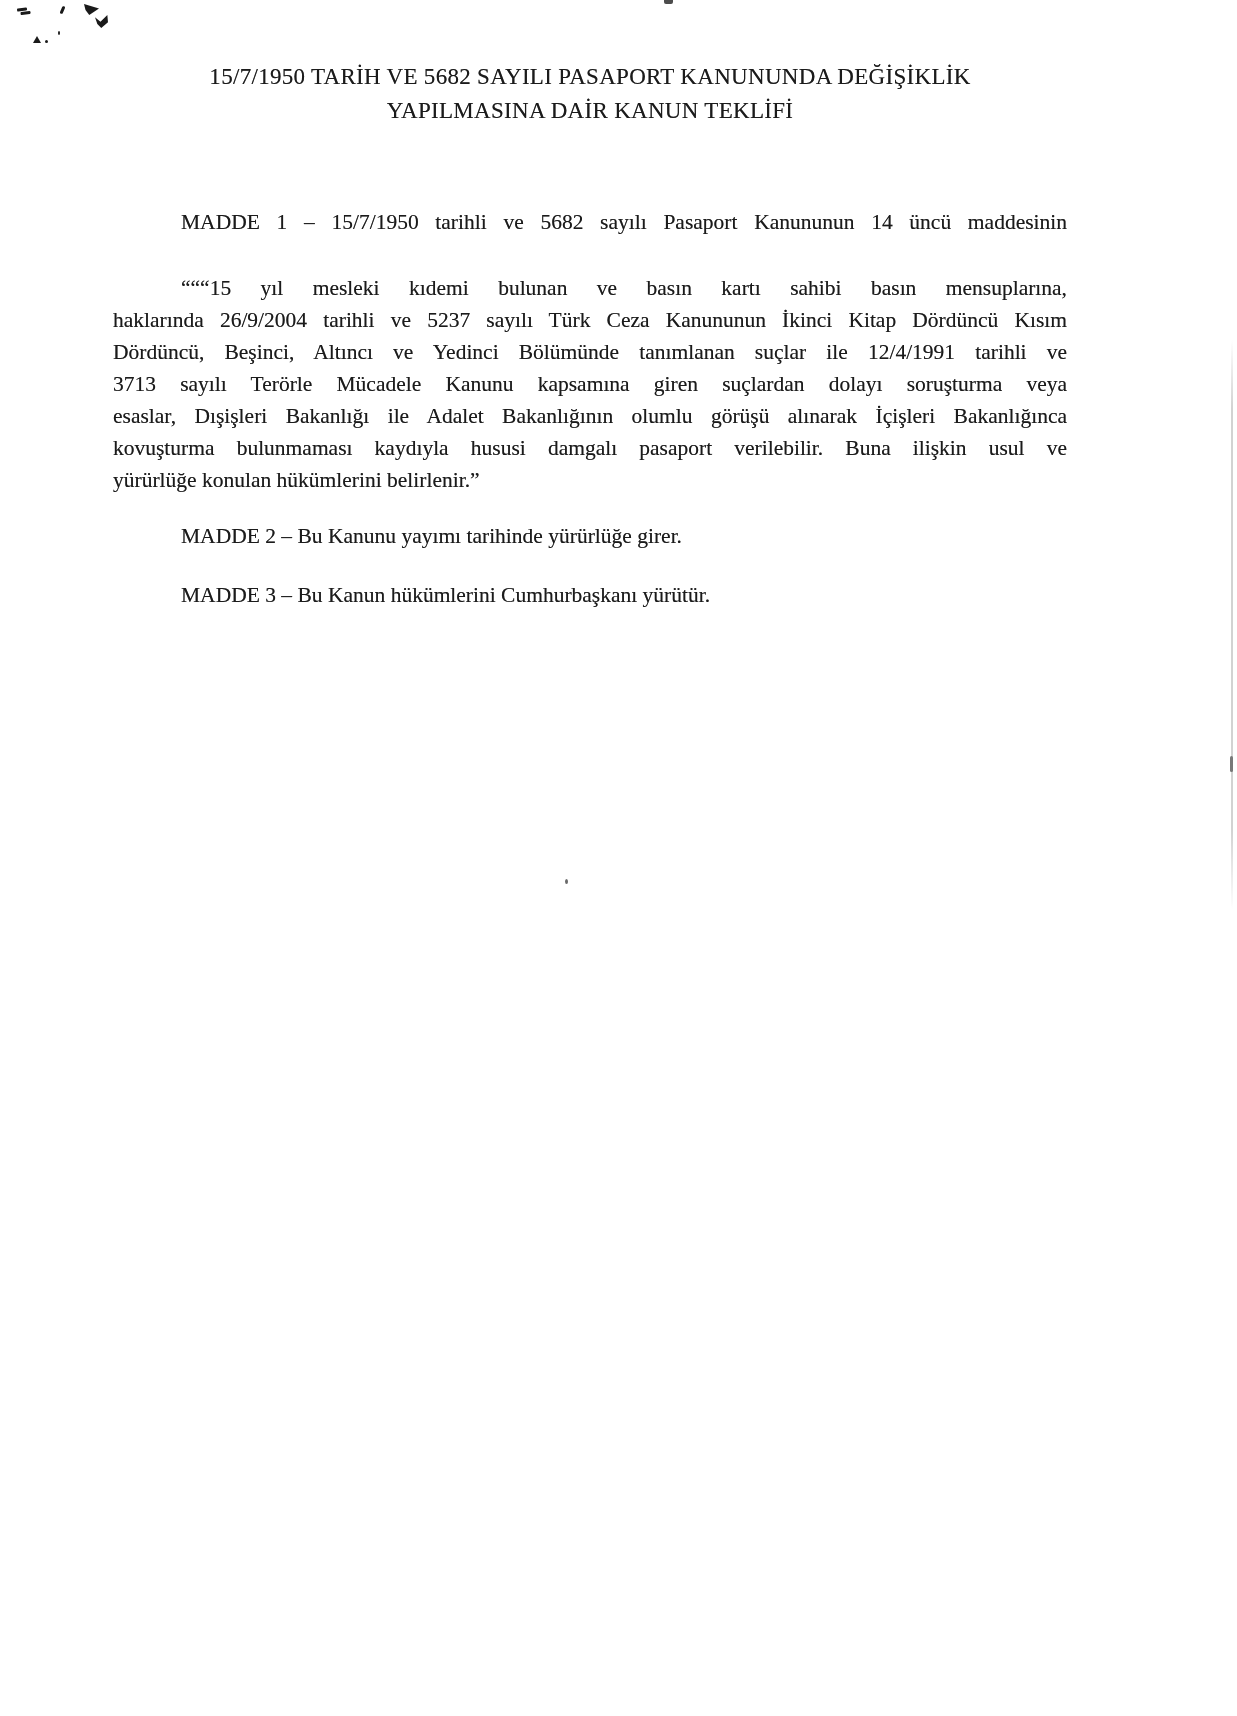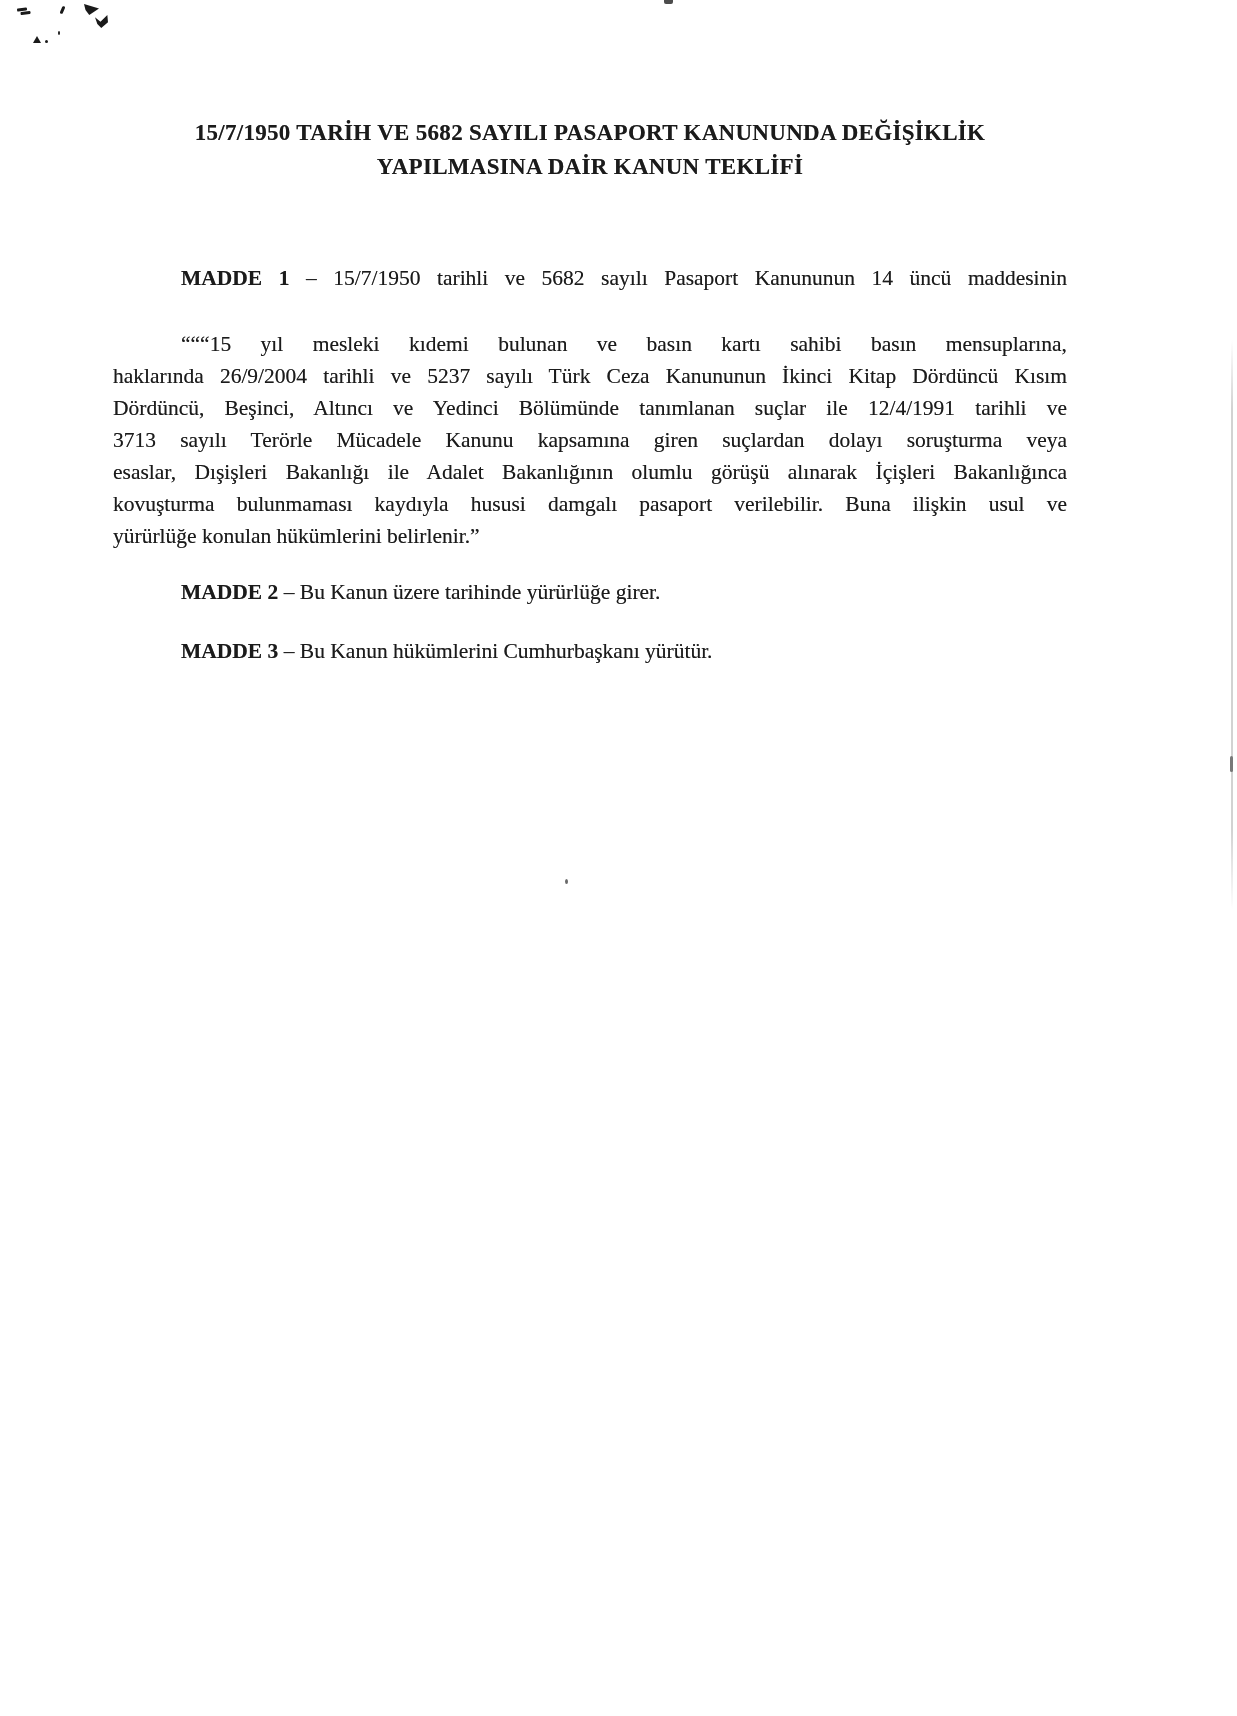--- a/index.html
+++ b/index.html
@@ -13,37 +13,37 @@
     overflow: hidden;
   }
   .content {
     position: absolute;
     left: 113px;
     top: 0;
     width: 954px;
     text-shadow: 0 0 0.5px rgba(25,25,25,0.55);
   }
   .title {
-    margin-top: 116px;
+    margin-top: 60px;
     text-align: center;
-    font-weight: bold;
+    font-weight: normal;
     font-size: 23px;
     line-height: 34px;
     letter-spacing: 0.3px;
   }
   .body-text { font-size: 21.5px; line-height: 32px; }
   .para { margin: 0; }
   .para-m1 { margin-top: 78px; }
   .quote  { margin-top: 34px; }
   .para-m2 { margin-top: 24px; }
   .para-m3 { margin-top: 27px; }
   .line { display: block; }
   .jline { text-align: justify; text-align-last: justify; }
   .indent { text-indent: 68px; }
-  b { font-weight: bold; }
+  b { font-weight: normal; }
 
   
   .mark { position: absolute; background: #1a1a1a; }
   .m1 { left: 17px; top: 8px; width: 10px; height: 2.5px; transform: rotate(-8deg);
         box-shadow: 3px 4px 0 0 #1a1a1a; border-radius: 1px; }
   .m2 { left: 61px; top: 6px; width: 3px; height: 8px; transform: rotate(24deg); border-radius: 2px; }
   .m3 { left: 84px; top: 4px; width: 15px; height: 11px;
         clip-path: polygon(0 0, 100% 42%, 35% 100%, 10% 55%); }
   .m4 { left: 95px; top: 15px; width: 13px; height: 13px;
         clip-path: polygon(0 18%, 42% 52%, 95% 0, 100% 55%, 48% 100%, 18% 70%); }
@@ -97,21 +97,21 @@
         <span class="line jline indent">“““15 yıl mesleki kıdemi bulunan ve basın kartı sahibi basın mensuplarına,</span>
         <span class="line jline">haklarında 26/9/2004 tarihli ve 5237 sayılı Türk Ceza Kanununun İkinci Kitap Dördüncü Kısım</span>
         <span class="line jline">Dördüncü, Beşinci, Altıncı ve Yedinci Bölümünde tanımlanan suçlar ile 12/4/1991 tarihli ve</span>
         <span class="line jline">3713 sayılı Terörle Mücadele Kanunu kapsamına giren suçlardan dolayı soruşturma veya</span>
         <span class="line jline">esaslar, Dışişleri Bakanlığı ile Adalet Bakanlığının olumlu görüşü alınarak İçişleri Bakanlığınca</span>
         <span class="line jline">kovuşturma bulunmaması kaydıyla hususi damgalı pasaport verilebilir. Buna ilişkin usul ve</span>
         <span class="line">yürürlüğe konulan hükümlerini belirlenir.”</span>
       </p>
 
       <p class="para para-m2">
-        <span class="line indent"><b>MADDE 2</b><span> – Bu Kanun üzere tarihinde yürürlüğe girer.</span></span>
+        <span class="line indent"><b>MADDE 2</b><span> – Bu Kanunu yayımı tarihinde yürürlüğe girer.</span></span>
       </p>
 
       <p class="para para-m3">
         <span class="line indent"><b>MADDE 3</b><span> – Bu Kanun hükümlerini Cumhurbaşkanı yürütür.</span></span>
       </p>
 
     </div>
   </div>
 </div>
 

